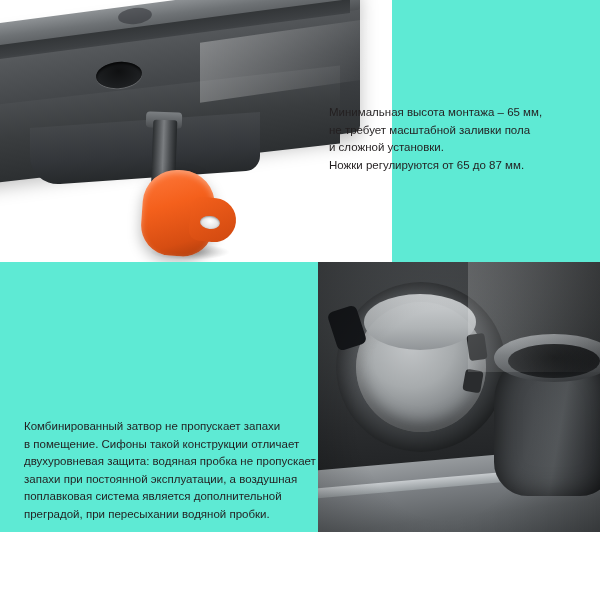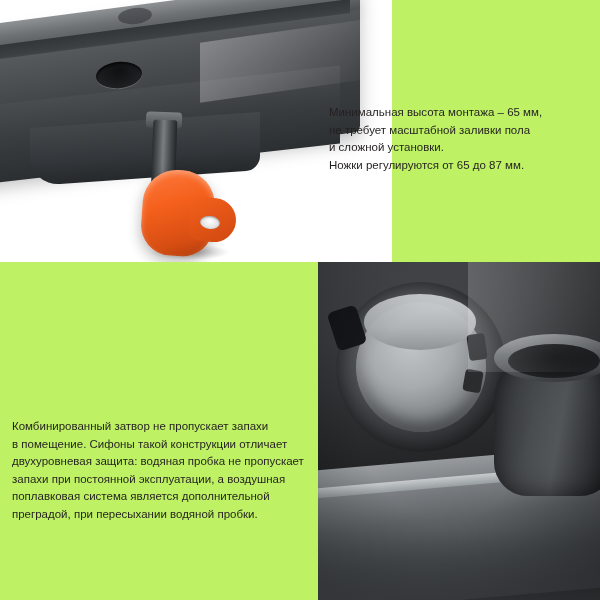--- a/index.html
+++ b/index.html
@@ -3,22 +3,22 @@
 <meta charset="utf-8">
 <style>
   html, body {
     margin: 0;
     padding: 0;
     background: #ffffff;
   }
   #page {
     position: relative;
     width: 600px;
-    height: 600px;
-    background: #bef264;
+    height: 532px;
+    background: #5eead4;
     overflow: hidden;
     font-family: "Liberation Sans", sans-serif;
   }
 
   
   .photo-top {
     position: absolute;
     left: 0;
     top: 0;
     width: 392px;
@@ -346,21 +346,21 @@
     font-size: 11.5px;
     line-height: 17.5px;
     white-space: pre-line;
   }
   #caption-top {
     left: 329px;
     top: 104px;
     width: 262px;
   }
   #caption-bottom {
-    left: 12px;
+    left: 24px;
     top: 418px;
     width: 296px;
   }
 </style>
 </head>
 <body>
 
 <div id="page">
 
   <div class="photo-top">

